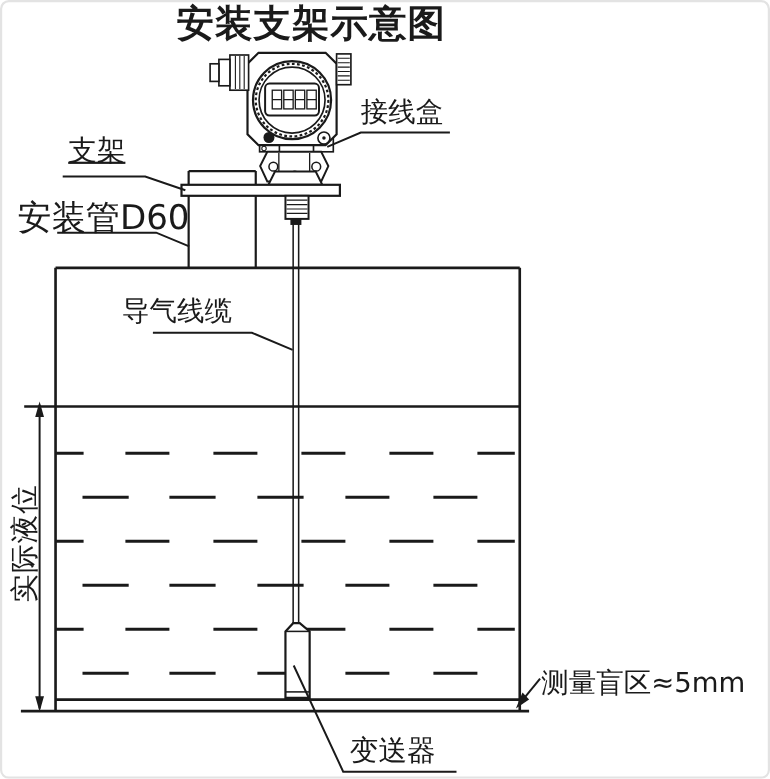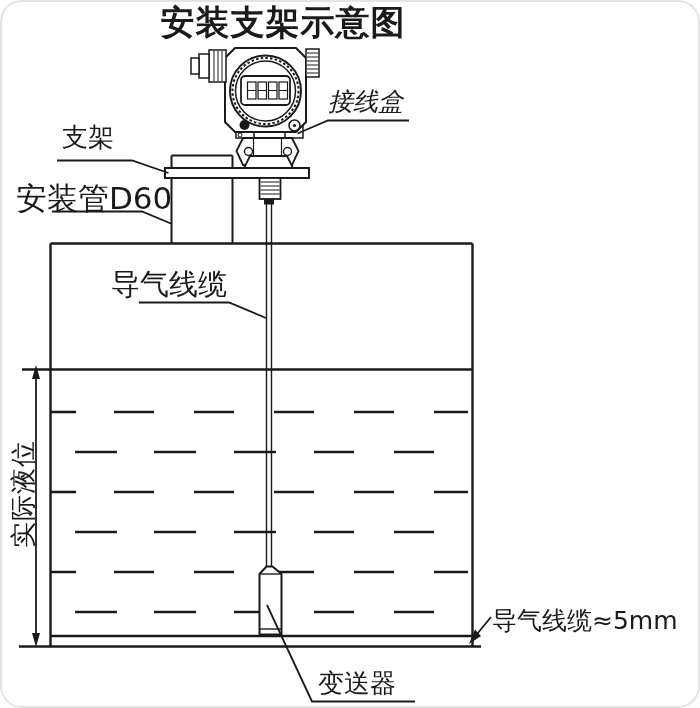--- a/index.html
+++ b/index.html
@@ -1,27 +1,27 @@
 <!DOCTYPE html>
 <html><head>
 <meta charset="utf-8">
 <style>
   html,body{margin:0;padding:0;background:#fff;}
   #stage{
     position:relative;width:700px;height:708px;background:#ffffff;
     font-family:"DejaVu Sans",sans-serif;color:#1a1a1a;overflow:hidden;
-    border:2px solid #e3e3e3;border-radius:22px;box-sizing:border-box;
+    border:2px solid #e3e3e3;border-radius:8px;box-sizing:border-box;
   }
   svg{position:absolute;left:0;top:0;}
   .lbl{position:absolute;white-space:nowrap;color:#1a1a1a;line-height:1.1;}
   .title{left:140px;top:2px;width:282px;text-align:center;font-size:34px;font-weight:600;letter-spacing:1px;}
-  .junction{left:326px;top:86px;font-size:25px;font-style:italic;}
-  .bracket{left:60px;top:121px;font-size:26px;}
+  .junction{left:326px;top:86px;font-size:25px;}
+  .bracket{left:60px;top:121px;font-size:26px;text-decoration:underline;}
   .pipe{left:14px;top:179px;font-size:31px;}
-  .ventcable{left:109px;top:267px;font-size:29px;}
+  .ventcable{left:109px;top:267px;font-size:25px;}
   .level{left:-35px;top:478px;width:112px;height:28px;font-size:26px;text-align:center;
          letter-spacing:1px;transform:rotate(-90deg);}
   .blind{left:490px;top:605px;font-size:25px;}
   .transmitter{left:316px;top:667px;font-size:26px;text-align:center;}
 </style>
 </head>
 <body>
 
 <div id="stage">
 
@@ -178,15 +178,15 @@
       <polygon points="467,642 479,634 473,627.5" fill="#1a1a1a" stroke="none"></polygon>
     </g>
   </svg>
 
   <div class="lbl title">安装支架示意图</div>
   <div class="lbl junction">接线盒</div>
   <div class="lbl bracket">支架</div>
   <div class="lbl pipe">安装管D60</div>
   <div class="lbl ventcable">导气线缆</div>
   <div class="lbl level">实际液位</div>
-  <div class="lbl blind">导气线缆≈5mm</div>
+  <div class="lbl blind">测量盲区≈5mm</div>
   <div class="lbl transmitter">变送器</div>
 </div>
 
 </body></html>

